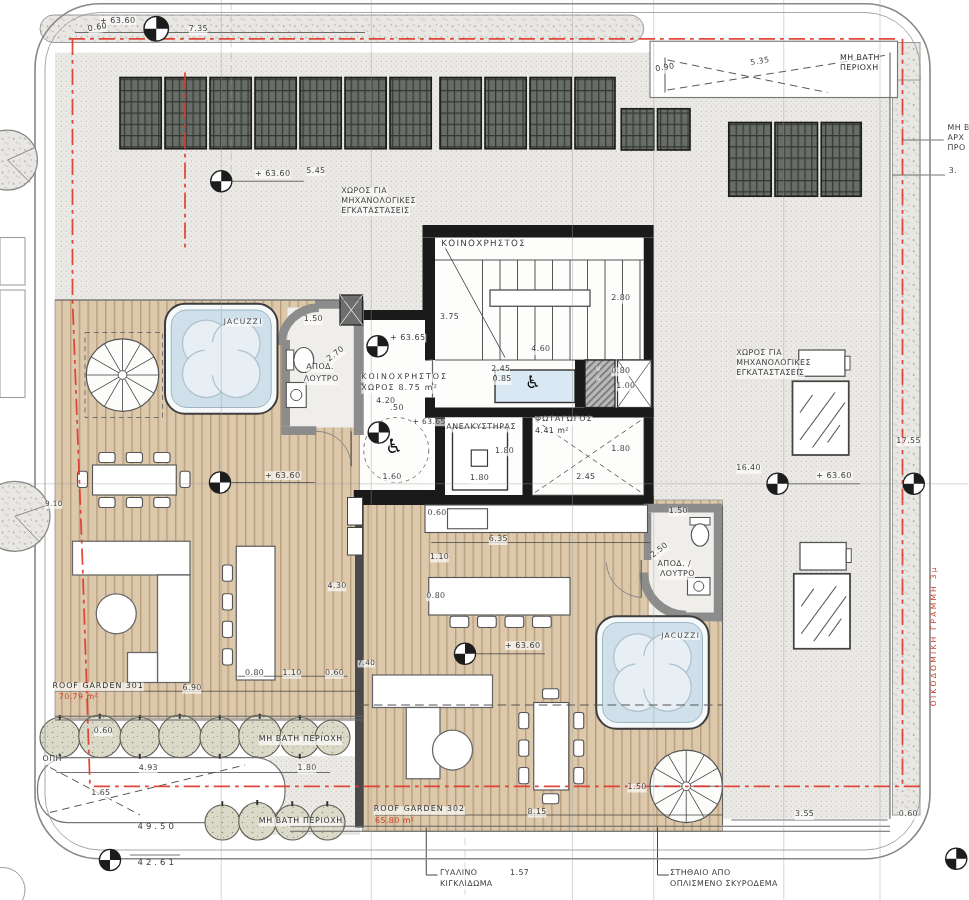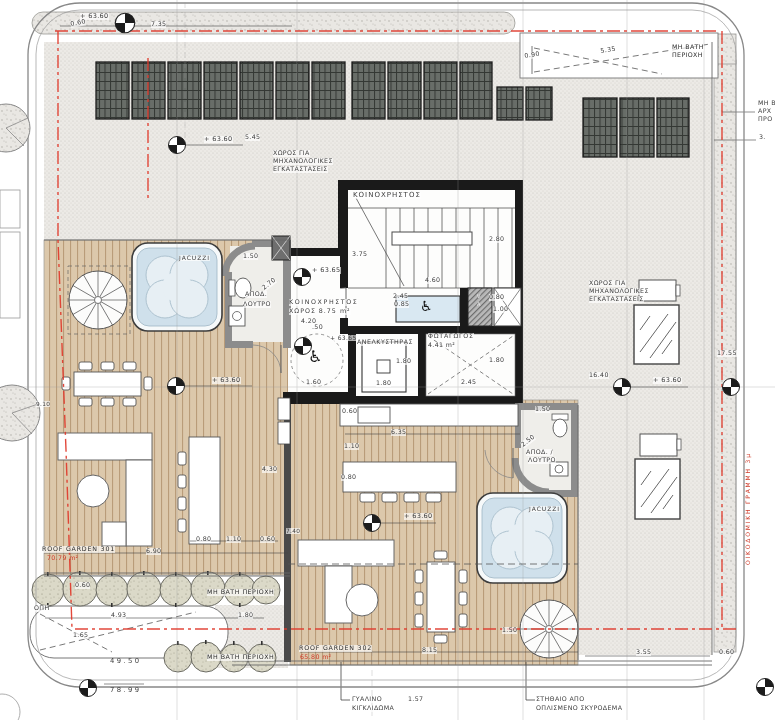--- a/index.html
+++ b/index.html
@@ -547,21 +547,21 @@
       <span class="lbl" style="left: 73px; top: 632px;">1.65</span>
       <span class="lbl" style="left: 238px; top: 612px;">1.80</span>
       <span class="lbl dark" style="left: 207px; top: 654px; letter-spacing: 0.5px;">ΜΗ ΒΑΤΗ ΠΕΡΙΟΧΗ</span>
       <span class="lbl dark" style="left: 299px; top: 645px; letter-spacing: 0.8px;">ROOF GARDEN 302</span>
       <span class="lbl red" style="left: 300px; top: 654px;">65.80 m²</span>
       <span class="lbl" style="left: 422px; top: 647px;">8.15</span>
       <span class="lbl" style="left: 502px; top: 627px;">1.50</span>
       <span class="lbl" style="left: 636px; top: 649px;">3.55</span>
       <span class="lbl" style="left: 719px; top: 649px;">0.60</span>
       <span class="lbl nobg" style="left: 110px; top: 658px; font-size: 6.8px; letter-spacing: 2.4px;">49.50</span>
-      <span class="lbl nobg" style="left: 110px; top: 687px; font-size: 6.8px; letter-spacing: 2.4px;">78.99</span>
+      <span class="lbl nobg" style="left: 110px; top: 687px; font-size: 6.8px; letter-spacing: 2.4px;">42.61</span>
       <span class="lbl" style="left: 352px; top: 696px;">ΓΥΑΛΙΝΟ</span>
       <span class="lbl" style="left: 352px; top: 705px;">ΚΙΓΚΛΙΔΩΜΑ</span>
       <span class="lbl" style="left: 408px; top: 696px;">1.57</span>
       <span class="lbl" style="left: 536px; top: 696px;">ΣΤΗΘΑΙΟ ΑΠΟ</span>
       <span class="lbl" style="left: 536px; top: 705px;">ΟΠΛΙΣΜΕΝΟ ΣΚΥΡΟΔΕΜΑ</span>
       <span class="lbl red" style="left: 745px; top: 565px; font-size: 6px; letter-spacing: 1.8px; transform: rotate(-90deg);">ΟΙΚΟΔΟΜΙΚΗ ΓΡΑΜΜΗ 3μ</span>
       <span class="lbl" style="left: 758px; top: 100px;">ΜΗ Β</span>
       <span class="lbl" style="left: 758px; top: 108px;">ΑΡΧ</span>
       <span class="lbl" style="left: 758px; top: 116px;">ΠΡΟ</span>
       <span class="lbl" style="left: 759px; top: 134px;">3.</span>

